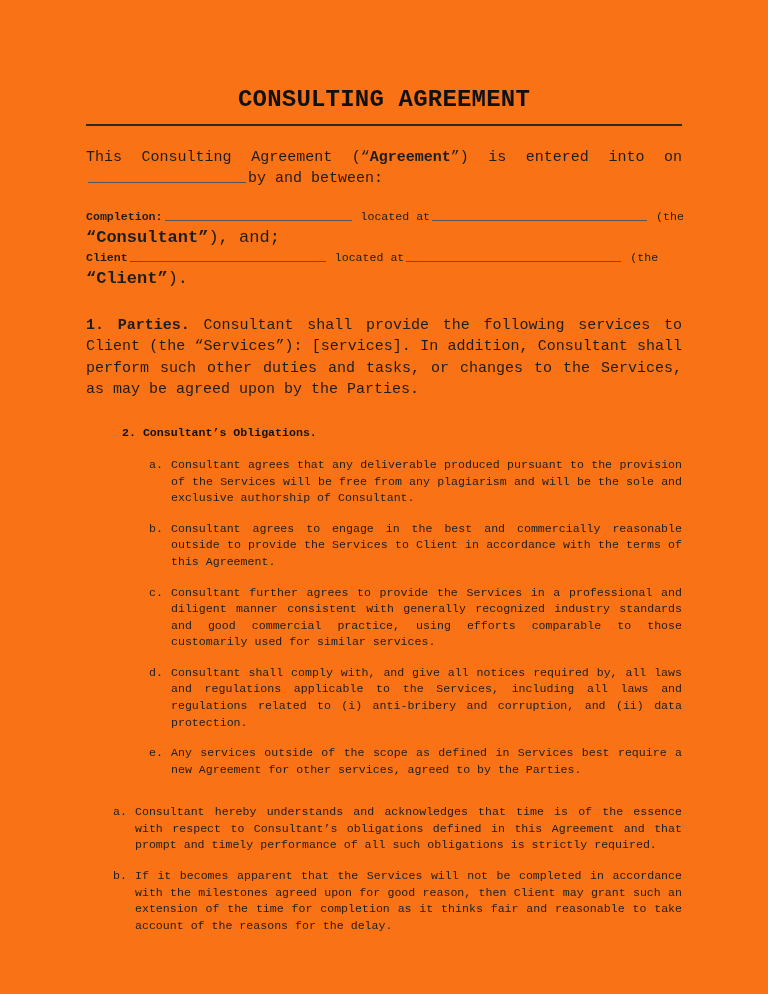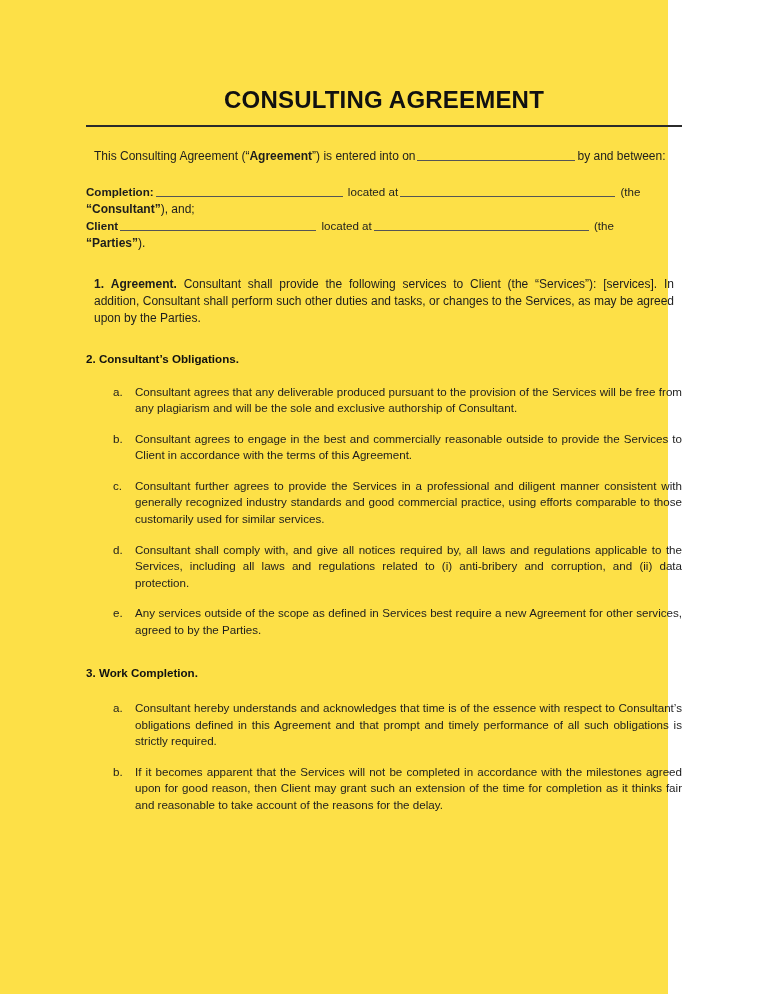--- a/index.html
+++ b/index.html
@@ -11,23 +11,24 @@
     width: 768px;
     height: 994px;
     font-family: "Liberation Sans", sans-serif;
     color: #1a1a1a;
     position: relative;
     overflow: hidden;
   }
   .page {
     position: absolute;
     left: 0; top: 0;
-    width: 668px;
+    width: 768px;
     height: 994px;
-    background: #fde047;
+    background: #f97316;
+    font-family: Liberation Mono, monospace;
   }
   .content {
     position: absolute;
     left: 86px;
     top: 0;
     width: 596px;
   }
 
   
   .doc-title {
@@ -41,24 +42,24 @@
   }
   .title-rule {
     margin-top: 11px;
     border-top: 2.2px solid #2b2b2b;
     width: 100%;
     height: 0;
   }
 
   
   .para {
-    font-size: 12px;
+    font-size: 15px;
     line-height: 1.43;
     text-align: justify;
-    margin: 8px;
+    margin: 0;
     color: #1d1d1d;
   }
   .para.intro { margin-top: 21px; }
   .b { font-weight: bold; }
 
   
   .blank {
     display: inline-block;
     border-bottom: 1px solid #555;
     height: 11px;
@@ -71,21 +72,21 @@
   .blank-name2 { width: 196px; }
 
   .parties { margin-top: 19px; }
   .party-row {
     font-size: 11.6px;
     line-height: 1.45;
     white-space: nowrap;
     color: #1d1d1d;
   }
   .party-sub {
-    font-size: 12px;
+    font-size: 17px;
     line-height: 1.45;
     color: #1d1d1d;
   }
 
   
   .section {
     margin-top: 20px;
   }
   .sec-heading {
     font-size: 11.6px;
@@ -138,40 +139,39 @@
 
     <h1 class="doc-title">CONSULTING AGREEMENT</h1>
     <div class="title-rule"></div>
 
     <p class="para intro"><span>This Consulting Agreement (“</span><span class="b">Agreement</span><span>”) is entered into on</span><span class="blank blank-date"></span><span>by and between:</span></p>
 
     <div class="parties">
       <div class="party-row"><span class="b">Completion:</span><span class="blank blank-name"></span> <span>located at</span><span class="blank blank-addr"></span> <span>(the</span></div>
       <div class="party-sub"><span class="b">“Consultant”</span><span>), and;</span></div>
       <div class="party-row"><span class="b">Client</span><span class="blank blank-name2"></span> <span>located at</span><span class="blank blank-addr"></span> <span>(the</span></div>
-      <div class="party-sub"><span class="b">“Parties”</span><span>).</span></div>
+      <div class="party-sub"><span class="b">“Client”</span><span>).</span></div>
     </div>
 
     <div class="section" style="margin-top:23px;">
-      <p class="para"><span class="b">1.</span> <span class="b">Agreement.</span> <span>Consultant shall provide the following services to Client (the “Services”): [services]. In addition, Consultant shall perform such other duties and tasks, or changes to the Services, as may be agreed upon by the Parties.</span></p>
+      <p class="para"><span class="b">1.</span> <span class="b">Parties.</span> <span>Consultant shall provide the following services to Client (the “Services”): [services]. In addition, Consultant shall perform such other duties and tasks, or changes to the Services, as may be agreed upon by the Parties.</span></p>
     </div>
 
-    <div class="section" style="margin-top:24px;">
+    <div class="section" style="margin-top:24px;margin-left:36px;">
       <p class="sec-heading"><span>2.</span> <span>Consultant’s Obligations.</span></p>
       <ol class="alpha">
         <li><span class="marker">a.</span><span>Consultant agrees that any deliverable produced pursuant to the provision of the Services will be free from any plagiarism and will be the sole and exclusive authorship of Consultant.</span></li>
         <li><span class="marker">b.</span><span>Consultant agrees to engage in the best and commercially reasonable outside to provide the Services to Client in accordance with the terms of this Agreement.</span></li>
         <li><span class="marker">c.</span><span>Consultant further agrees to provide the Services in a professional and diligent manner consistent with generally recognized industry standards and good commercial practice, using efforts comparable to those customarily used for similar services.</span></li>
         <li><span class="marker">d.</span><span>Consultant shall comply with, and give all notices required by, all laws and regulations applicable to the Services, including all laws and regulations related to (i) anti-bribery and corruption, and (ii) data protection.</span></li>
         <li><span class="marker">e.</span><span>Any services outside of the scope as defined in Services best require a new Agreement for other services, agreed to by the Parties.</span></li>
       </ol>
     </div>
 
     <div class="section" style="margin-top:26px;">
-      <p class="sec-heading"><span>3.</span> <span>Work Completion.</span></p>
       <ol class="alpha" style="margin-top:19px;">
         <li><span class="marker">a.</span><span>Consultant hereby understands and acknowledges that time is of the essence with respect to Consultant’s obligations defined in this Agreement and that prompt and timely performance of all such obligations is strictly required.</span></li>
         <li style="margin-bottom:0;"><span class="marker">b.</span><span>If it becomes apparent that the Services will not be completed in accordance with the milestones agreed upon for good reason, then Client may grant such an extension of the time for completion as it thinks fair and reasonable to take account of the reasons for the delay.</span></li>
       </ol>
     </div>
 
 
   </div>
 
   <div class="footer">

